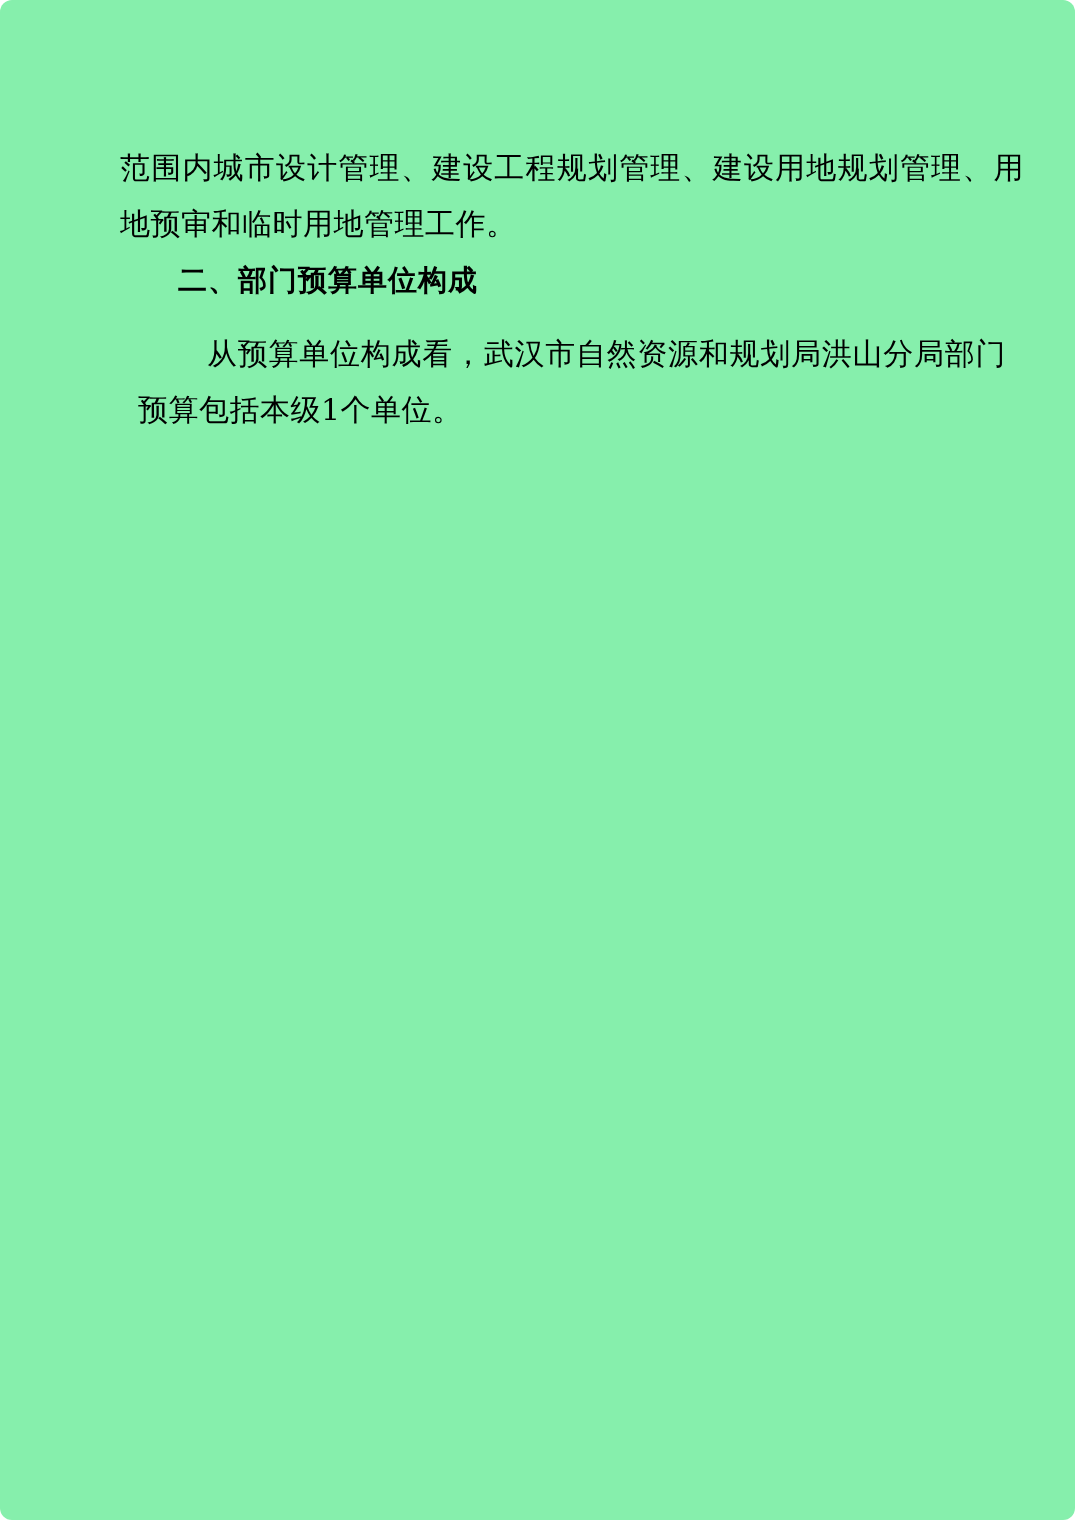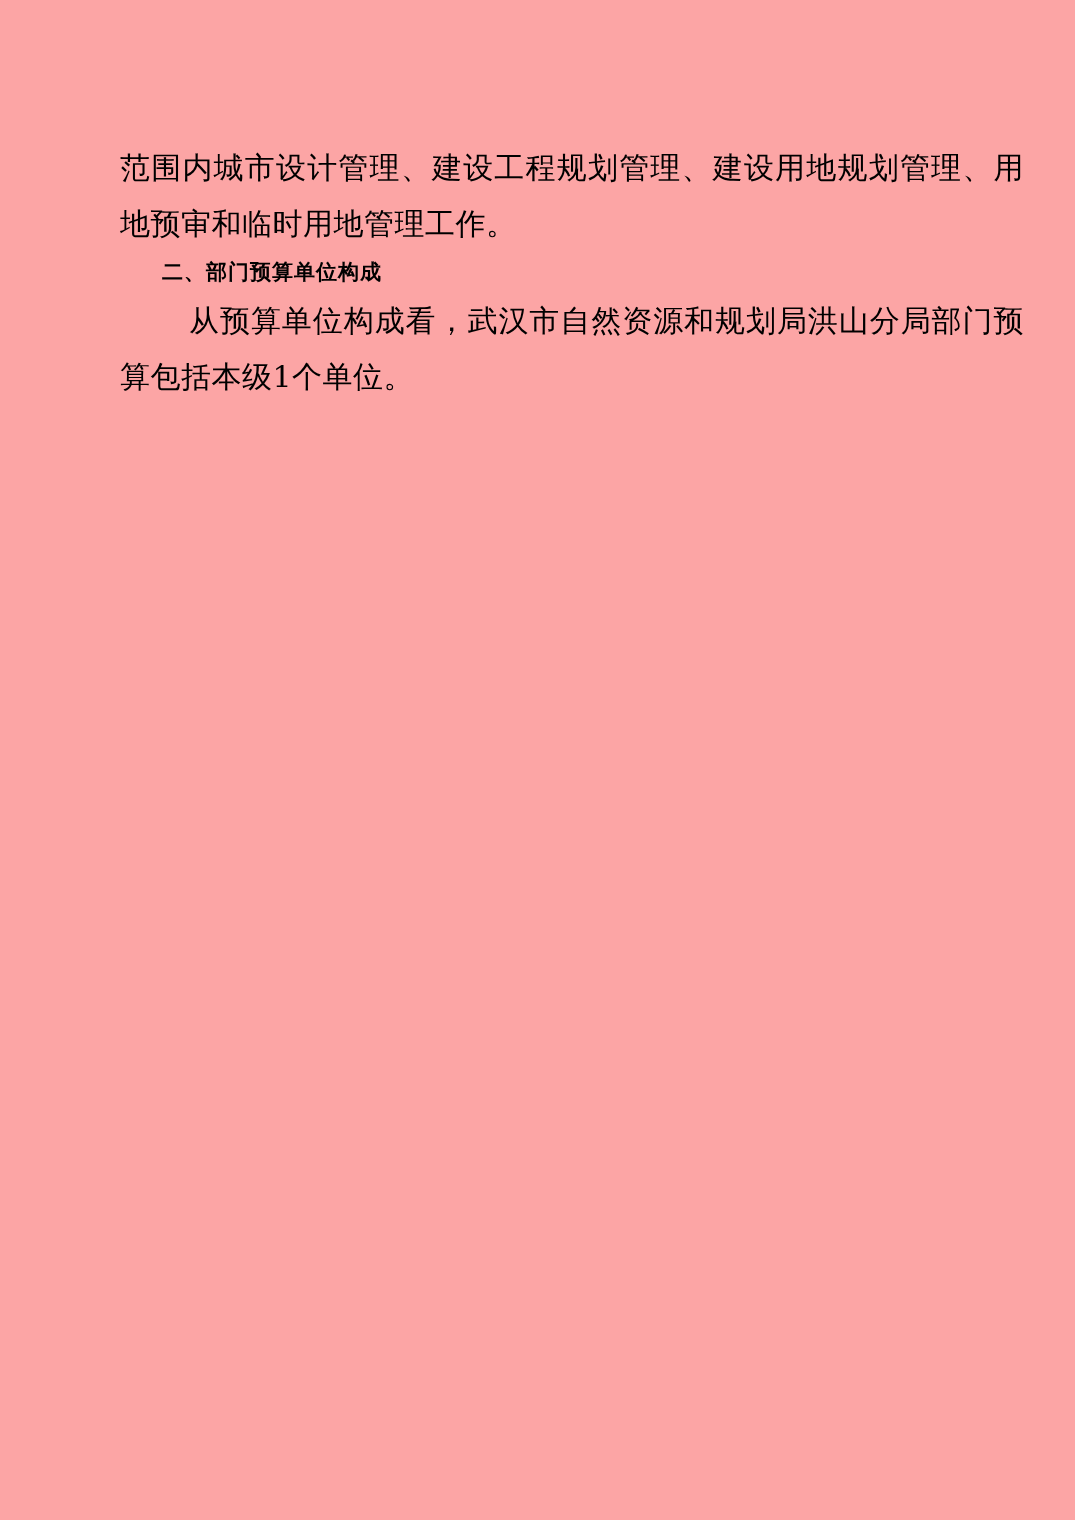--- a/index.html
+++ b/index.html
@@ -12,47 +12,48 @@
     height: 1520px;
     font-family: "DejaVu Serif", "Liberation Serif", serif;
     color: #000000;
   }
   .page {
     position: relative;
     width: 1075px;
     height: 1520px;
     box-sizing: border-box;
     padding: 140px 51px 0 120px;
-    background: #fca5a5;
+    background: #86efac;
+    border-radius: 12px;
   }
   .doc-body {
     font-size: 30px;
     line-height: 1.88;
     text-align: justify;
     text-justify: inter-ideograph;
     letter-spacing: 0.5px;
   }
   .para {
     margin: 0;
     text-indent: 0;
   }
   .para.indent {
     text-indent: 2em;
   }
   .section-heading {
     margin: 0;
     font-family: "DejaVu Sans", "Liberation Sans", sans-serif;
     font-weight: bold;
-    font-size: 21px;
+    font-size: 29px;
     line-height: 1.9;
     text-indent: 2em;
     letter-spacing: 1px;
   }
   .sub-block {
-    margin: 0;
+    margin: 18px;
   }
   .sub-block .para.indent {
     text-indent: 2.3em;
   }
 </style>
 </head>
 <body>
 
 <div class="page">
   <div class="doc-body">

